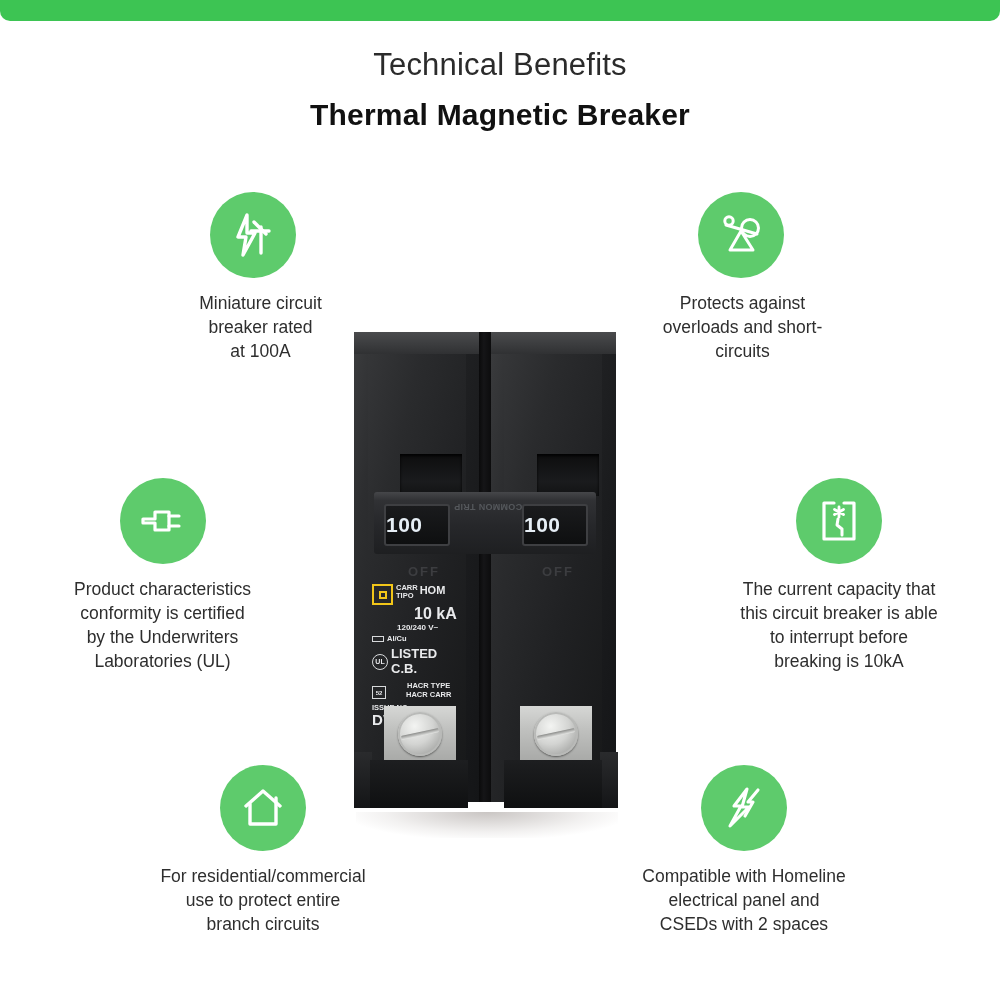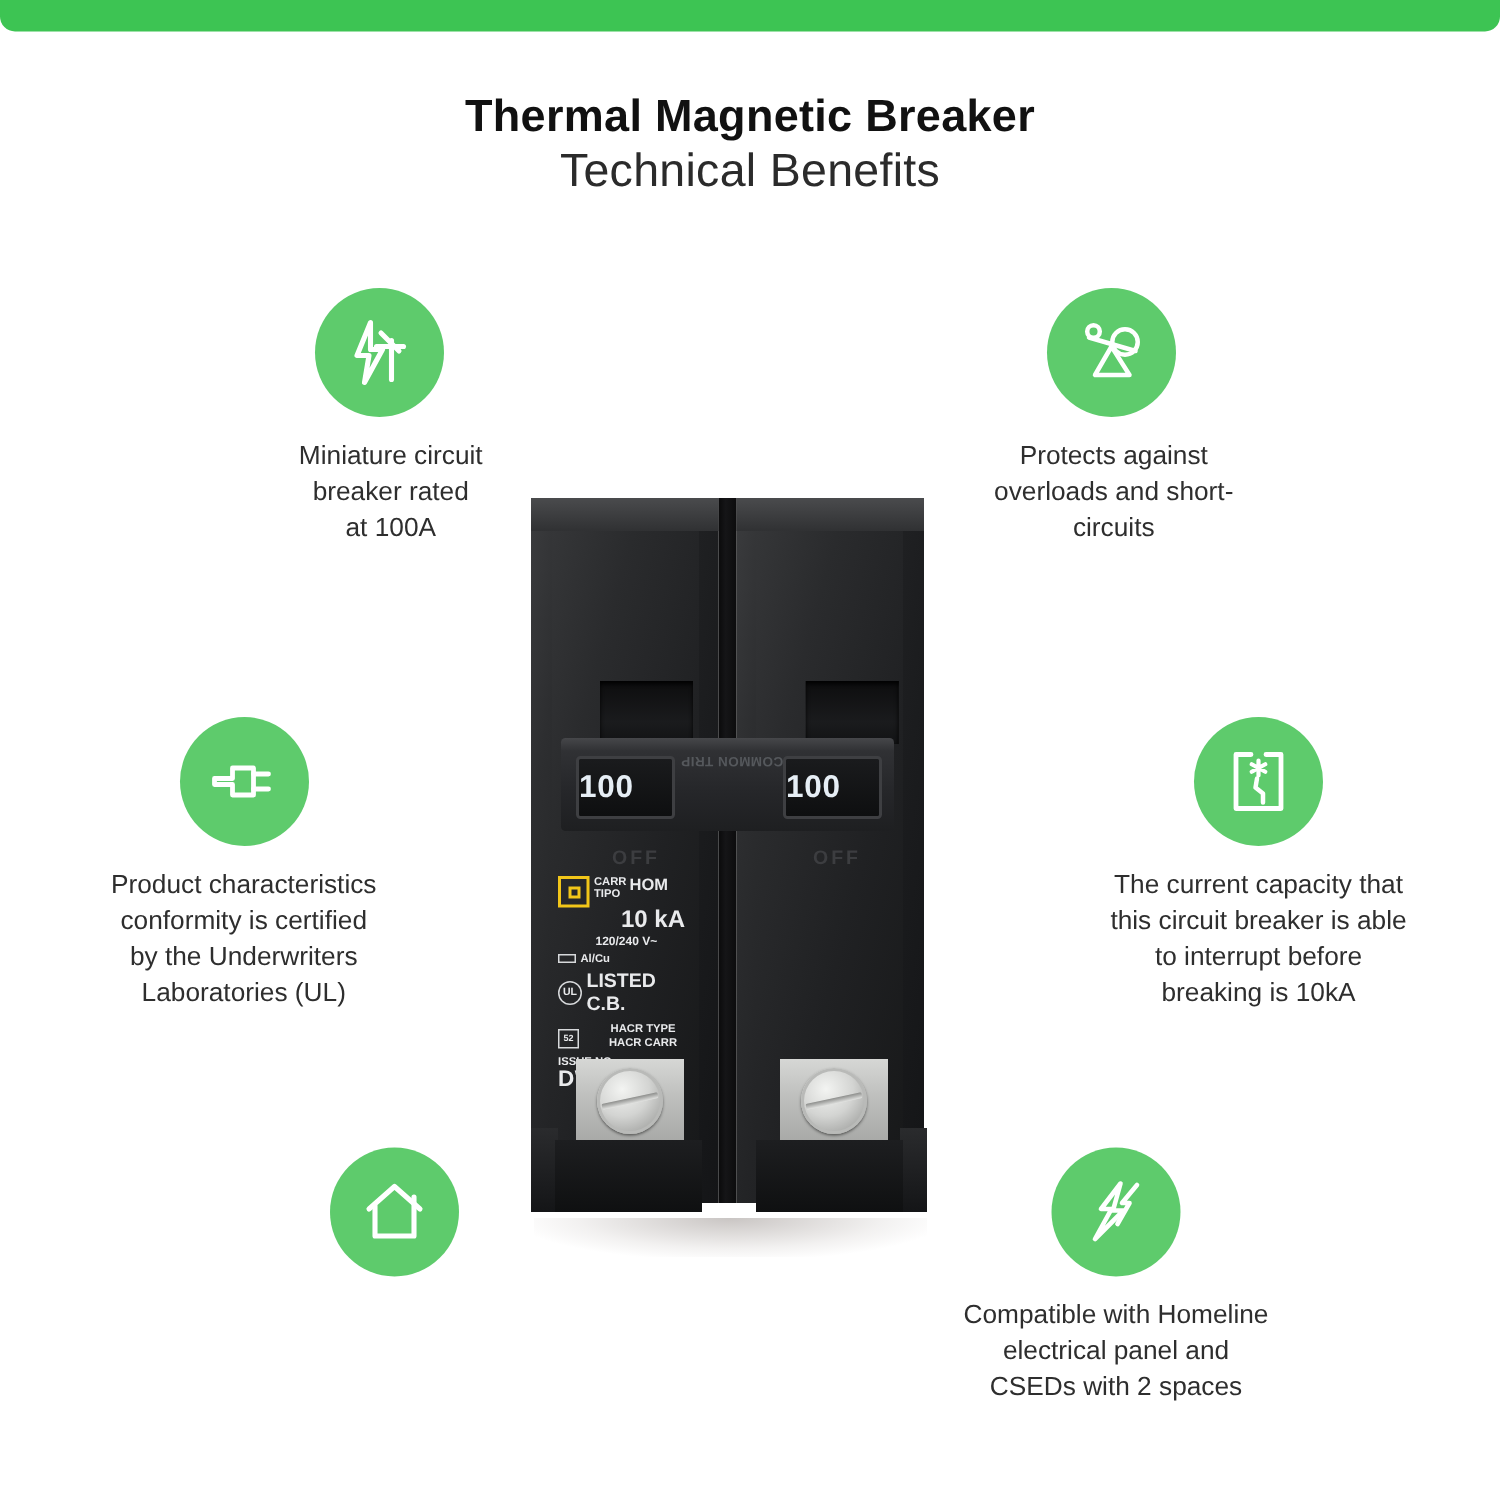--- a/index.html
+++ b/index.html
@@ -317,22 +317,22 @@
   }
   #ear-l { left: 2px; }
   #ear-r { left: 248px; }
 </style>
 </head>
 <body>
 
 <div id="top-bar"></div>
 
 <div id="heading-block">
+  <div id="title-main">Technical Benefits</div>
   <div id="title-sub">Thermal Magnetic Breaker</div>
-  <div id="title-main">Technical Benefits</div>
 </div>
 
 <div id="breaker-shadow"></div>
 <div id="breaker">
 
   <div class="body-col" id="col-left"></div>
   <div class="body-col" id="col-right"></div>
   <div id="seam"></div>
 
   <div class="top-bevel" id="bev-l"></div>
@@ -463,20 +463,23 @@
 breaking is 10kA</div>
 </div>
 
 <div class="feature" id="feat-bl">
   <div class="icon-circle">
     <svg width="56" height="56" viewBox="0 0 56 56">
       <path d="M11 26 L28 11 L45 26" fill="none" stroke="#ffffff" stroke-width="3.4" stroke-linejoin="round" stroke-linecap="round"></path>
       <path d="M15 24 L15 44 L41 44 L41 18" fill="none" stroke="#ffffff" stroke-width="3.4" stroke-linejoin="round" stroke-linecap="round"></path>
     </svg>
   </div>
+  <div class="feature-caption">For residential/commercial
+use to protect entire
+branch circuits</div>
 </div>
 
 <div class="feature" id="feat-br">
   <div class="icon-circle">
     <svg width="56" height="56" viewBox="0 0 56 56">
       <path d="M31 9 L18 26 L25 26 L14 46 L33 27 L26 27 Z" fill="none" stroke="#ffffff" stroke-width="3.1" stroke-linejoin="round" stroke-linecap="round"></path>
       <path d="M42 10 L32 22 L37 22 L29 36" fill="none" stroke="#ffffff" stroke-width="3.1" stroke-linejoin="round" stroke-linecap="round"></path>
     </svg>
   </div>
   <div class="feature-caption">Compatible with Homeline

